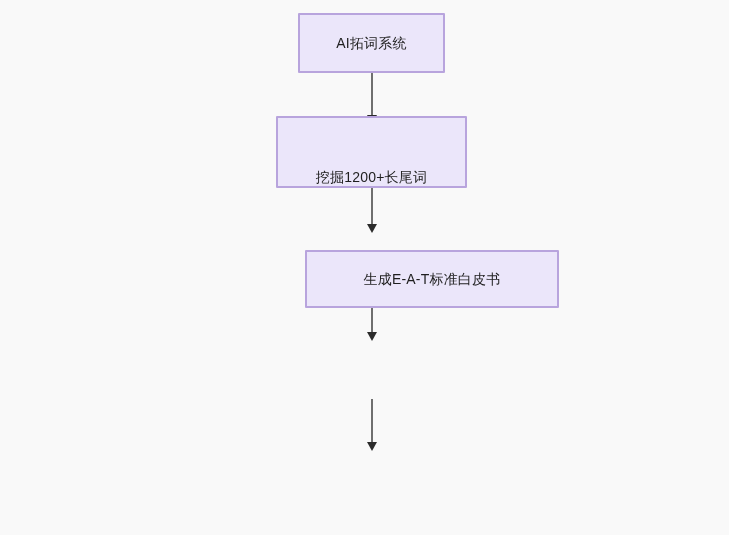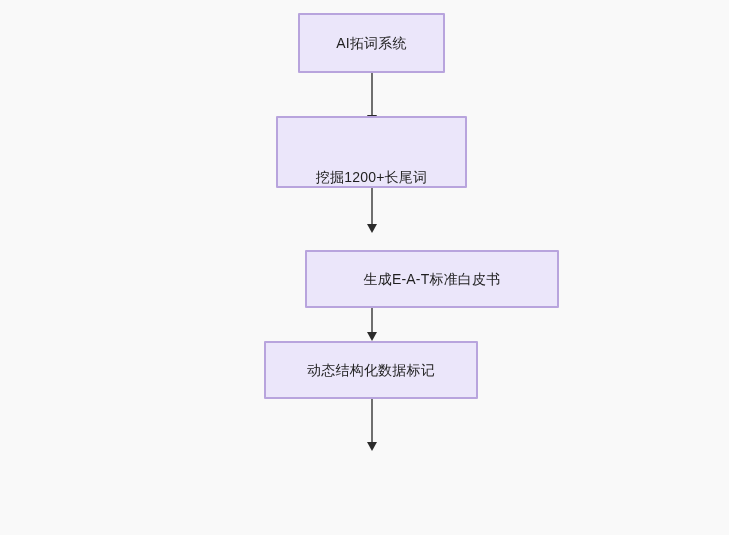--- a/index.html
+++ b/index.html
@@ -84,18 +84,15 @@
   </div>
 
   <div class="node" style="left:276px; top:116px; width:191px; height:72px;align-items:flex-end;">
     <span class="node-label">挖掘1200+长尾词</span>
   </div>
 
   <div class="node" style="left:261px; top:250px; width:254px; height:58px;margin-left:44px;">
     <span class="node-label">生成E-A-T标准白皮书</span>
   </div>
 
-  <div class="node" style="left:264px; top:341px; width:214px; height:58px;">
-    <span class="node-label">动态结构化数据标记</span>
-  </div>
 
 
 </div>
 
 </body></html>

